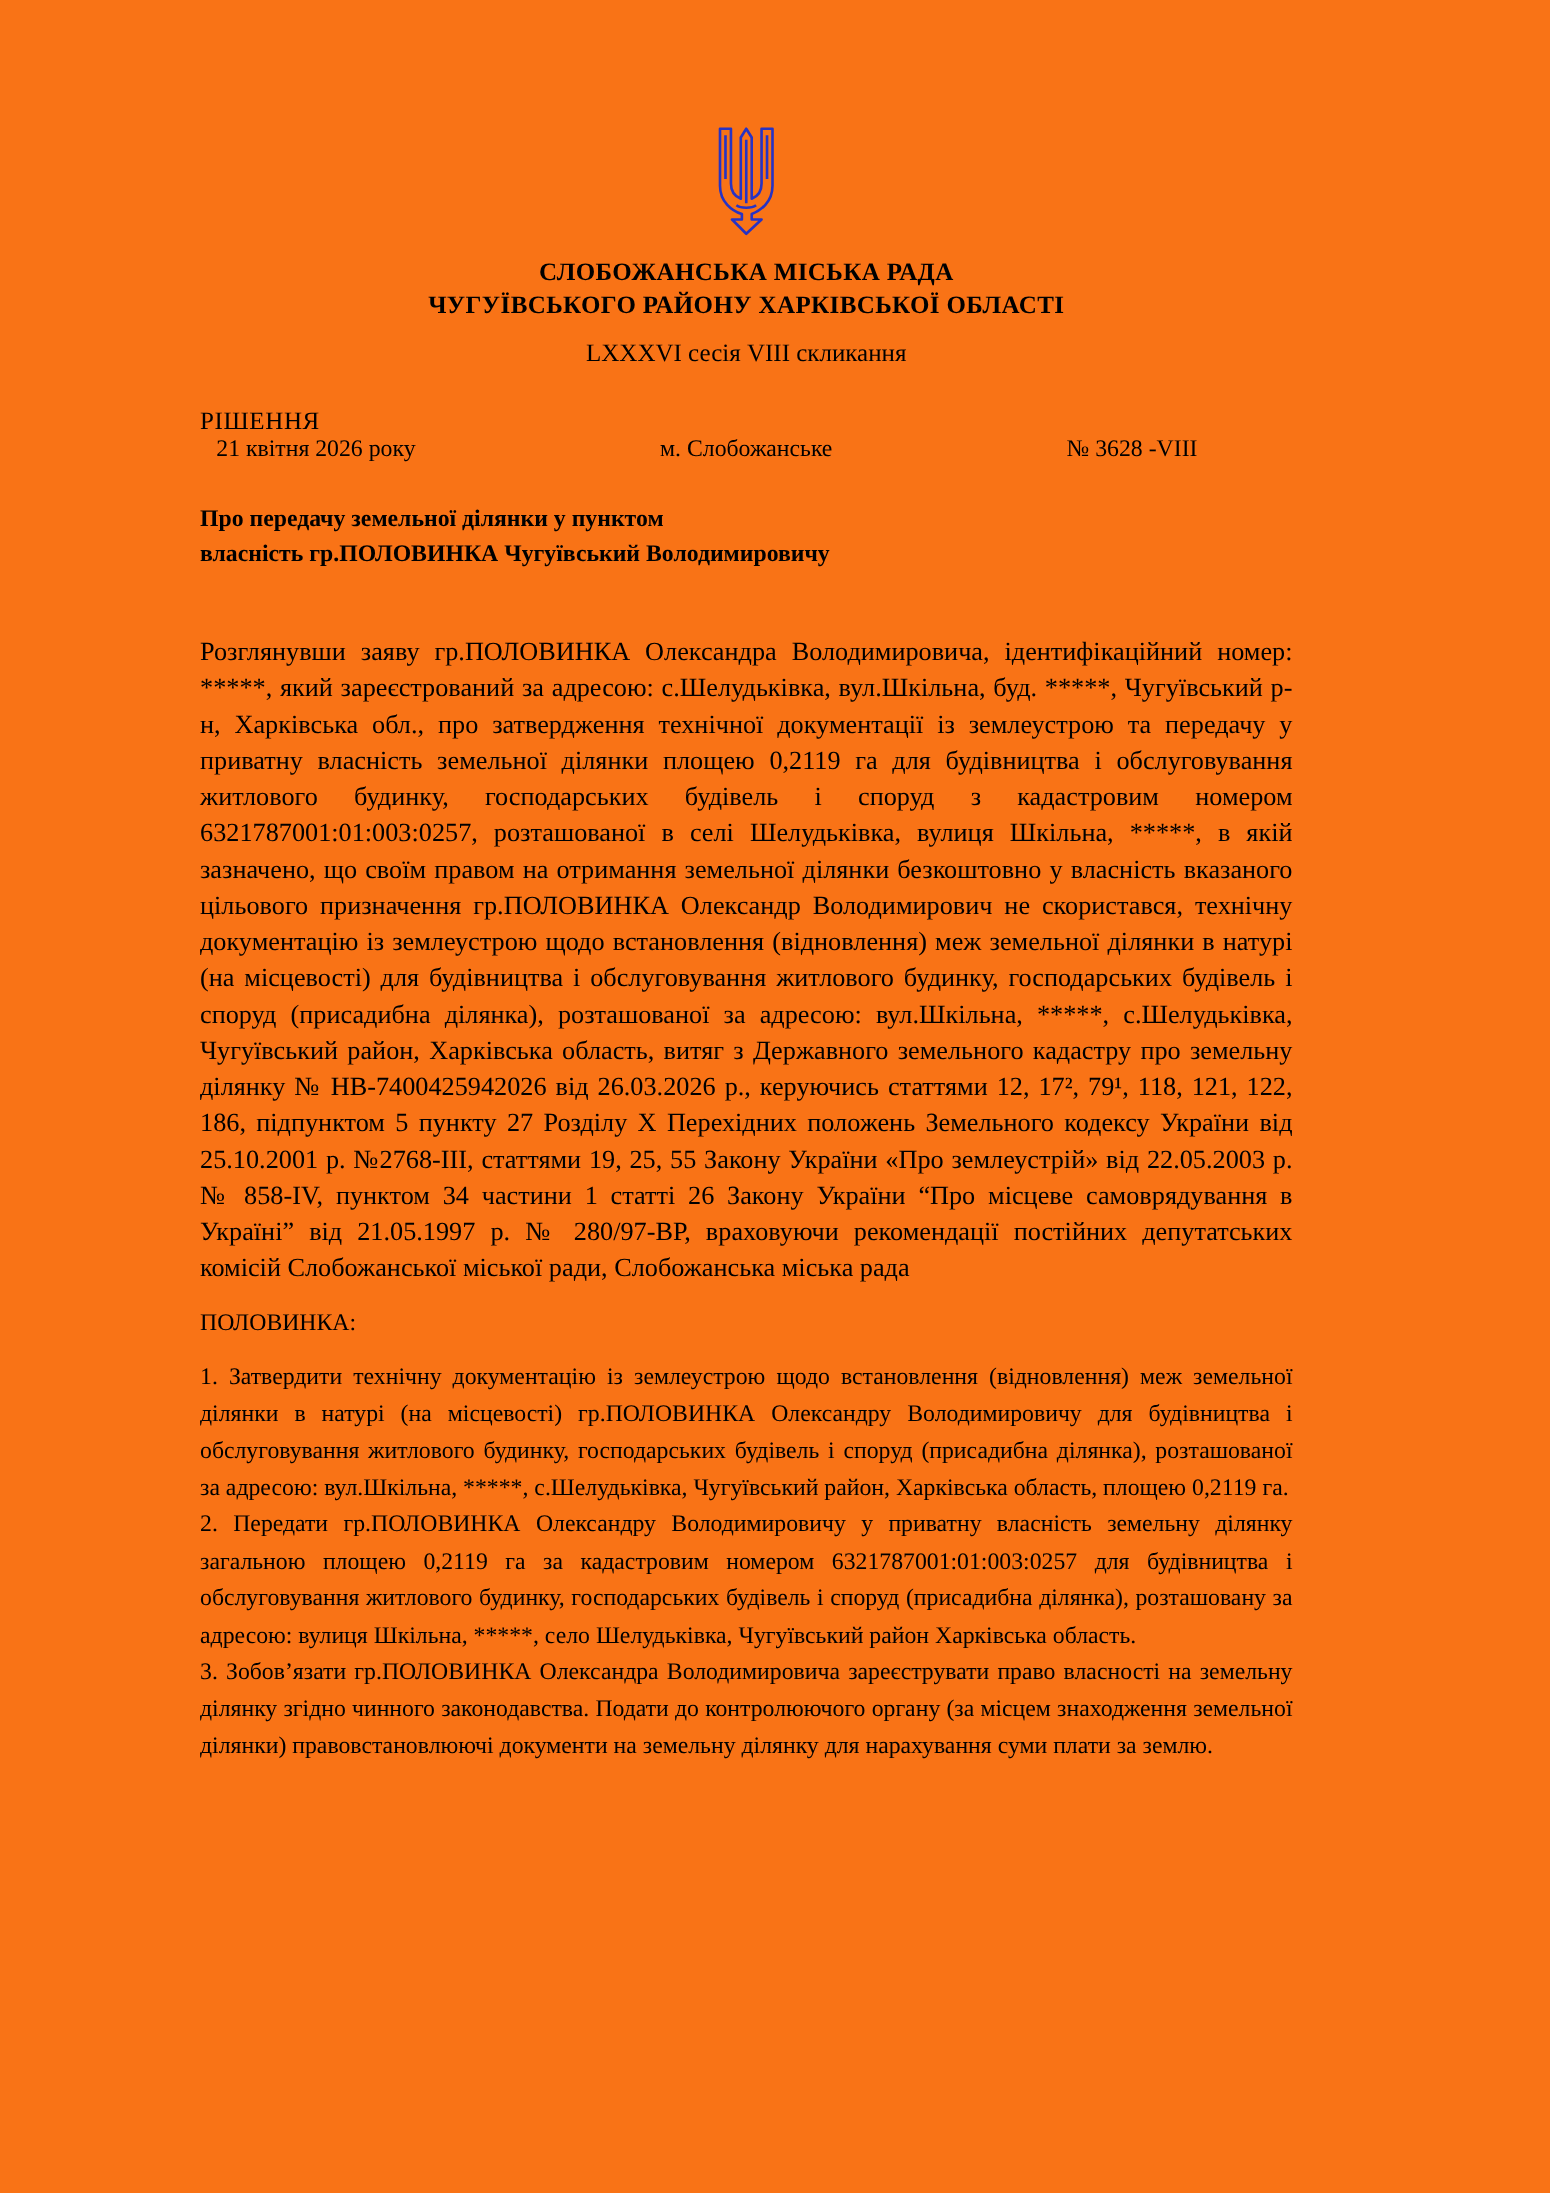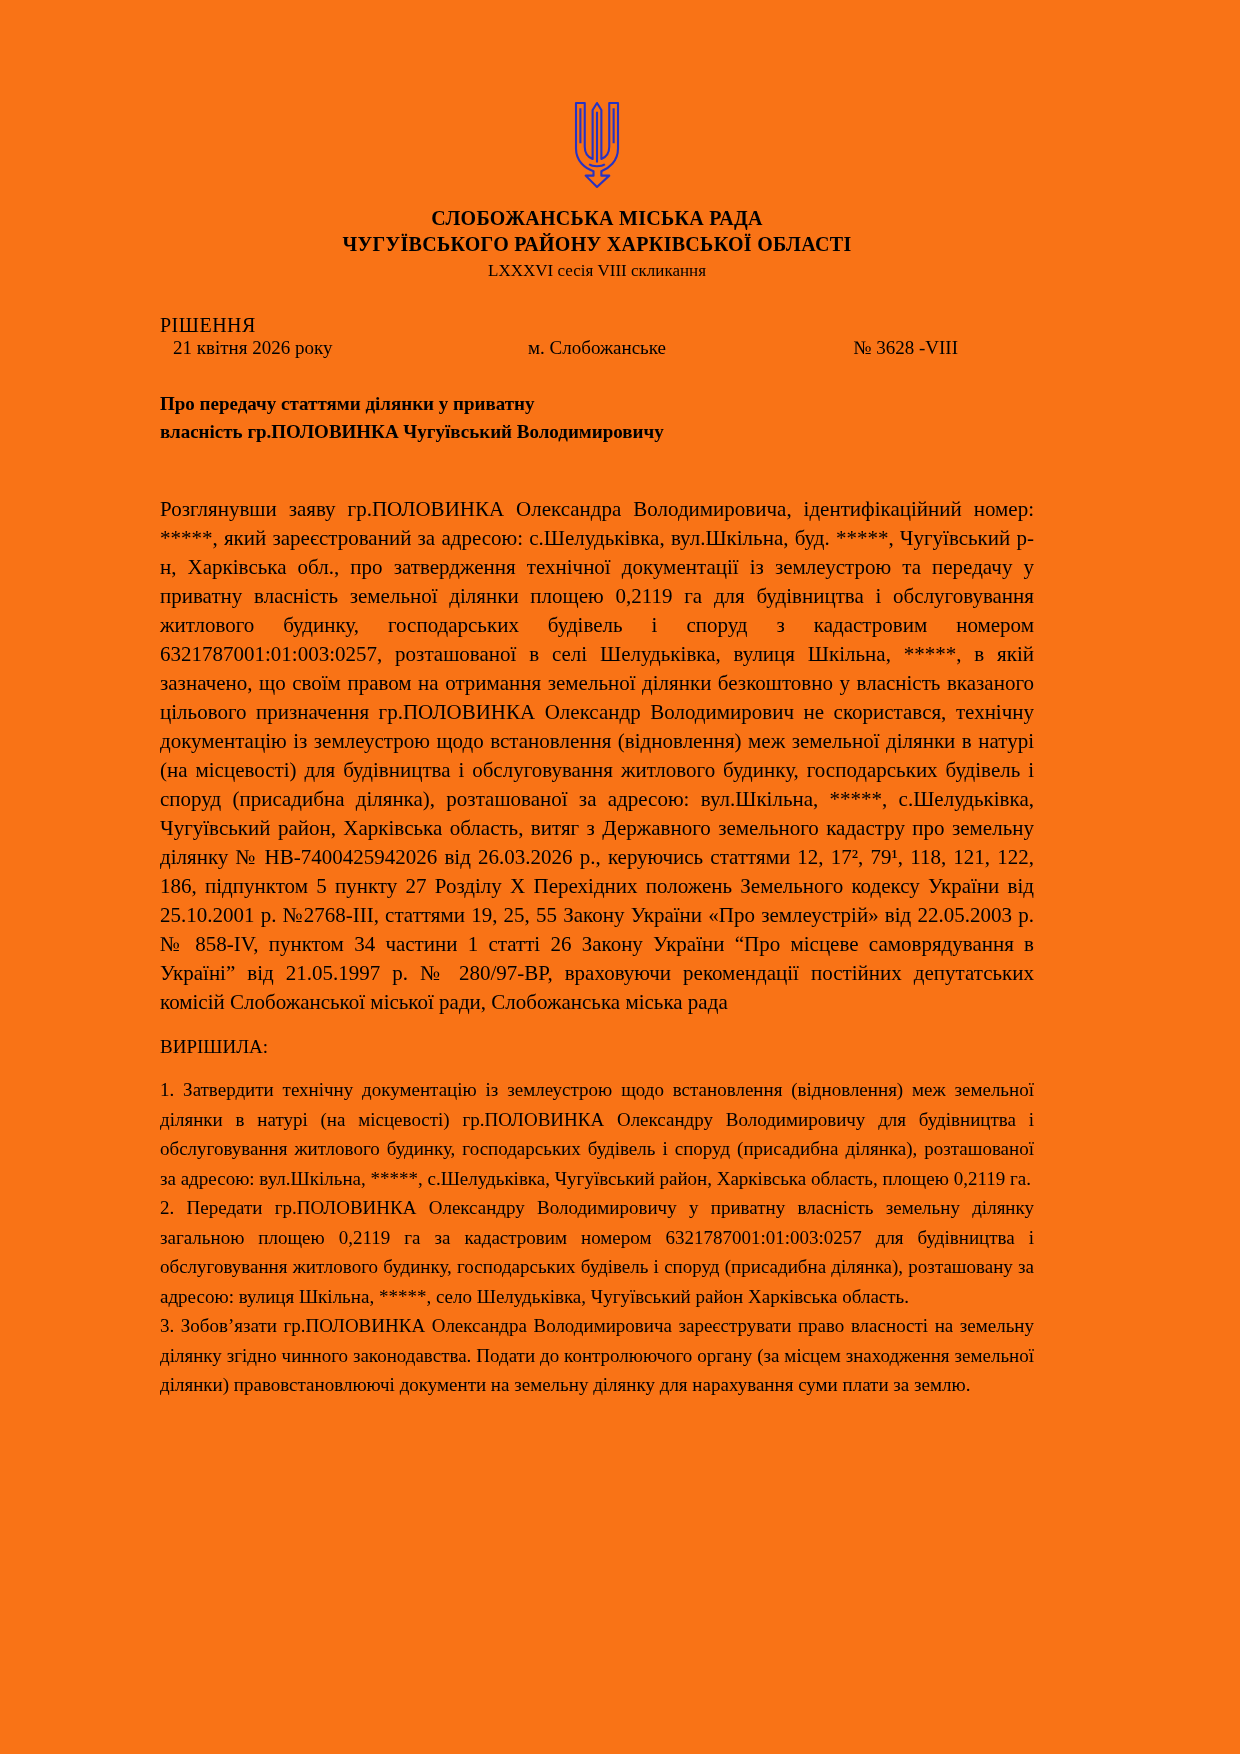--- a/index.html
+++ b/index.html
@@ -29,23 +29,23 @@
     letter-spacing: 0.3px;
   }
   .district {
     font-weight: bold;
     font-size: 20px;
     line-height: 24px;
     margin-top: 2px;
     letter-spacing: 0.3px;
   }
   .session {
-    font-size: 17px;
+    font-size: 20px;
     line-height: 24px;
-    margin-top: 3px;
+    margin-top: 15px;
   }
   .doc-type {
     font-weight: normal;
     font-size: 20px;
     margin-top: 31px;
     letter-spacing: 0.5px;
     text-align: left;
   }
   .meta-row {
     display: flex;
@@ -101,27 +101,27 @@
     <div class="doc-type">РІШЕННЯ</div>
   </div>
 
   <div class="meta-row">
     <span class="meta-date">21 квітня 2026 року</span>
     <span class="meta-place">м. Слобожанське</span>
     <span class="meta-number">№ 3628 -VIII</span>
   </div>
 
   <div class="subject">
-    <div>Про передачу статтями ділянки у приватну</div>
+    <div>Про передачу земельної ділянки у пунктом</div>
     <div>власність гр.ПОЛОВИНКА Чугуївський Володимировичу</div>
   </div>
 
   <p class="body-par">Розглянувши заяву гр.ПОЛОВИНКА Олександра Володимировича, ідентифікаційний номер: *****, який зареєстрований за адресою: с.Шелудьківка, вул.Шкільна, буд. *****, Чугуївський р-н, Харківська обл., про затвердження технічної документації із землеустрою та передачу у приватну власність земельної ділянки площею 0,2119 га для будівництва і обслуговування житлового будинку, господарських будівель і споруд з кадастровим номером 6321787001:01:003:0257, розташованої в селі Шелудьківка, вулиця Шкільна, *****, в якій зазначено, що своїм правом на отримання земельної ділянки безкоштовно у власність вказаного цільового призначення гр.ПОЛОВИНКА Олександр Володимирович не скористався, технічну документацію із землеустрою щодо встановлення (відновлення) меж земельної ділянки в натурі (на місцевості) для будівництва і обслуговування житлового будинку, господарських будівель і споруд (присадибна ділянка), розташованої за адресою: вул.Шкільна, *****, с.Шелудьківка, Чугуївський район, Харківська область, витяг з Державного земельного кадастру про земельну ділянку № НВ-7400425942026 від 26.03.2026 р., керуючись статтями 12, 17², 79¹, 118, 121, 122, 186, підпунктом 5 пункту 27 Розділу X Перехідних положень Земельного кодексу України від 25.10.2001 р. №2768-III, статтями 19, 25, 55 Закону України «Про землеустрій» від 22.05.2003 р. № 858-IV, пунктом 34 частини 1 статті 26 Закону України “Про  місцеве  самоврядування в Україні” від 21.05.1997 р. № 280/97-ВР, враховуючи рекомендації постійних депутатських комісій Слобожанської міської ради, Слобожанська міська  рада</p>
 
-  <p class="resolution-heading">ВИРІШИЛА:</p>
+  <p class="resolution-heading">ПОЛОВИНКА:</p>
 
   <div class="resolution-block">
     <p class="resolution-item"><span>1.</span> <span>Затвердити технічну документацію із землеустрою щодо встановлення (відновлення) меж земельної ділянки в натурі (на місцевості) гр.ПОЛОВИНКА Олександру Володимировичу для будівництва і обслуговування житлового будинку, господарських будівель і споруд (присадибна ділянка), розташованої за адресою: вул.Шкільна, *****, с.Шелудьківка, Чугуївський район, Харківська область,  площею 0,2119 га.</span></p>
     <p class="resolution-item"><span>2.</span> <span>Передати гр.ПОЛОВИНКА Олександру Володимировичу у приватну власність земельну ділянку загальною площею 0,2119 га за кадастровим номером 6321787001:01:003:0257 для будівництва і обслуговування житлового будинку, господарських будівель і споруд (присадибна ділянка), розташовану за адресою: вулиця Шкільна, *****, село Шелудьківка, Чугуївський район Харківська область.</span></p>
     <p class="resolution-item"><span>3.</span> <span>Зобов’язати  гр.ПОЛОВИНКА Олександра Володимировича зареєструвати право власності на земельну ділянку згідно чинного законодавства. Подати до контролюючого органу (за місцем знаходження земельної ділянки) правовстановлюючі документи на земельну ділянку для нарахування суми плати за землю.</span></p>
   </div>
 
 </div>
 
 </body></html>

